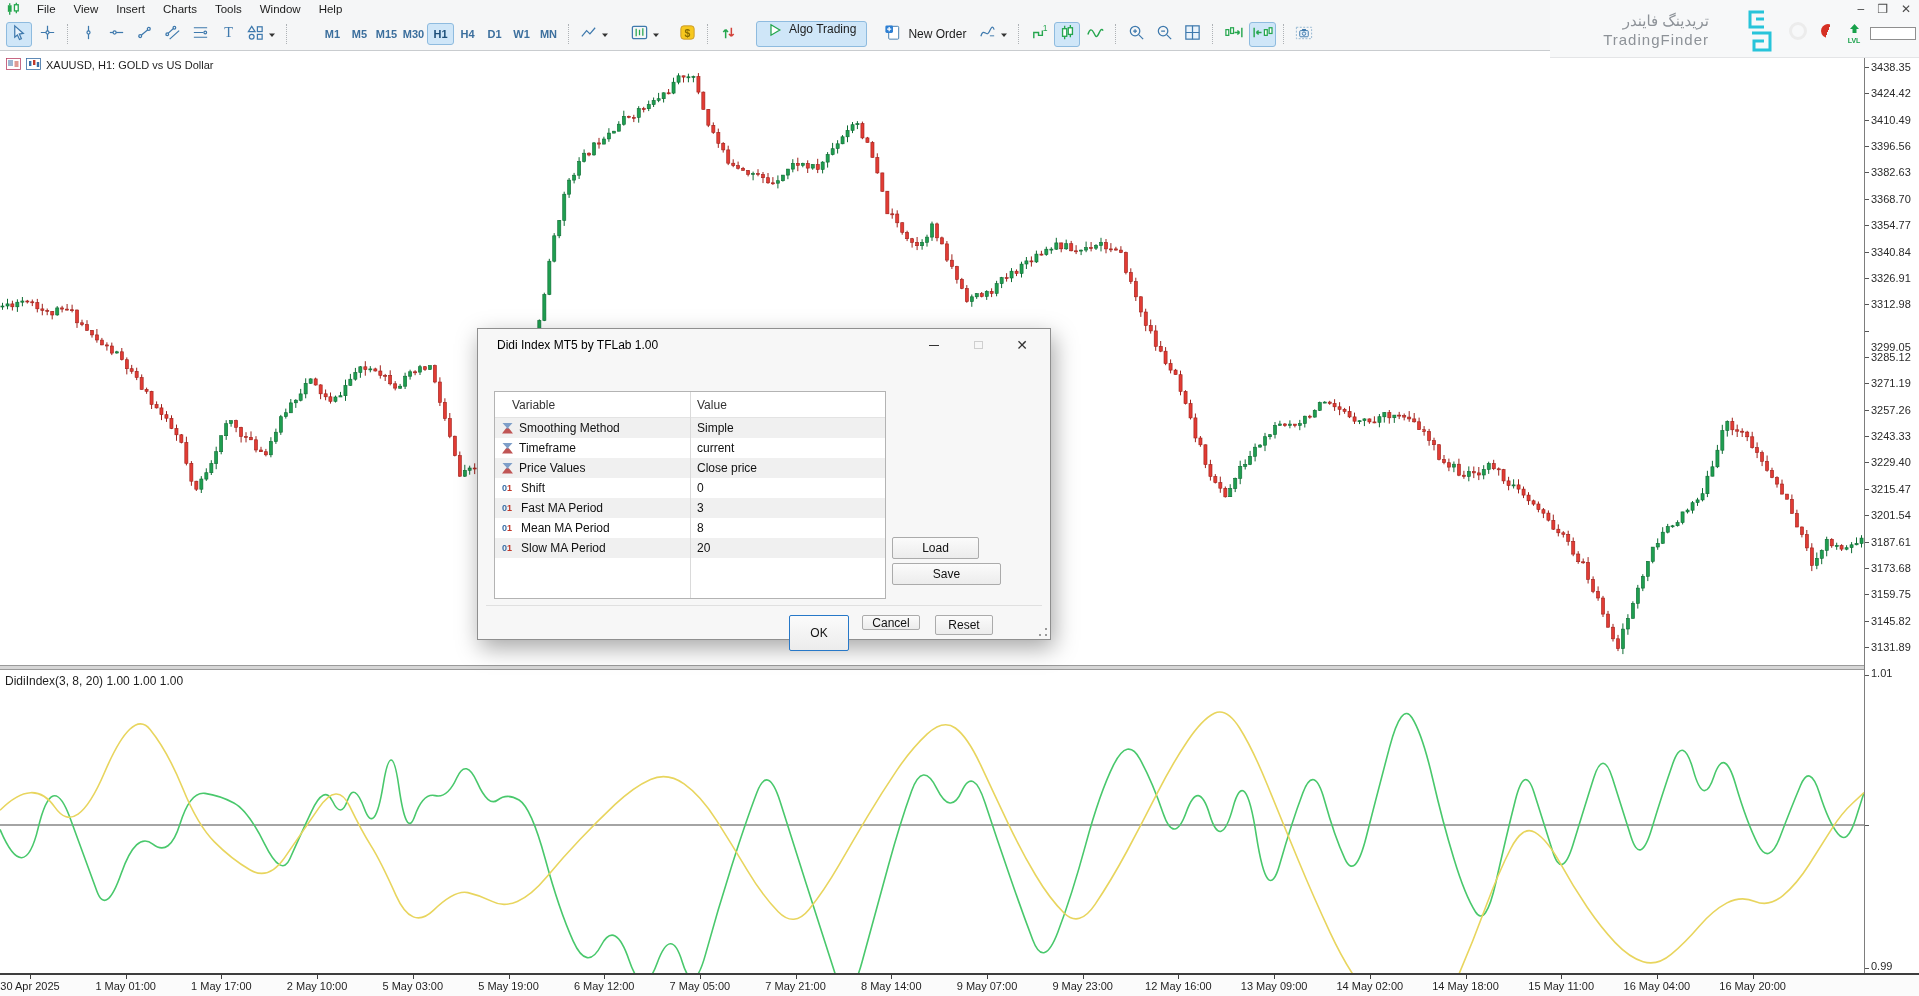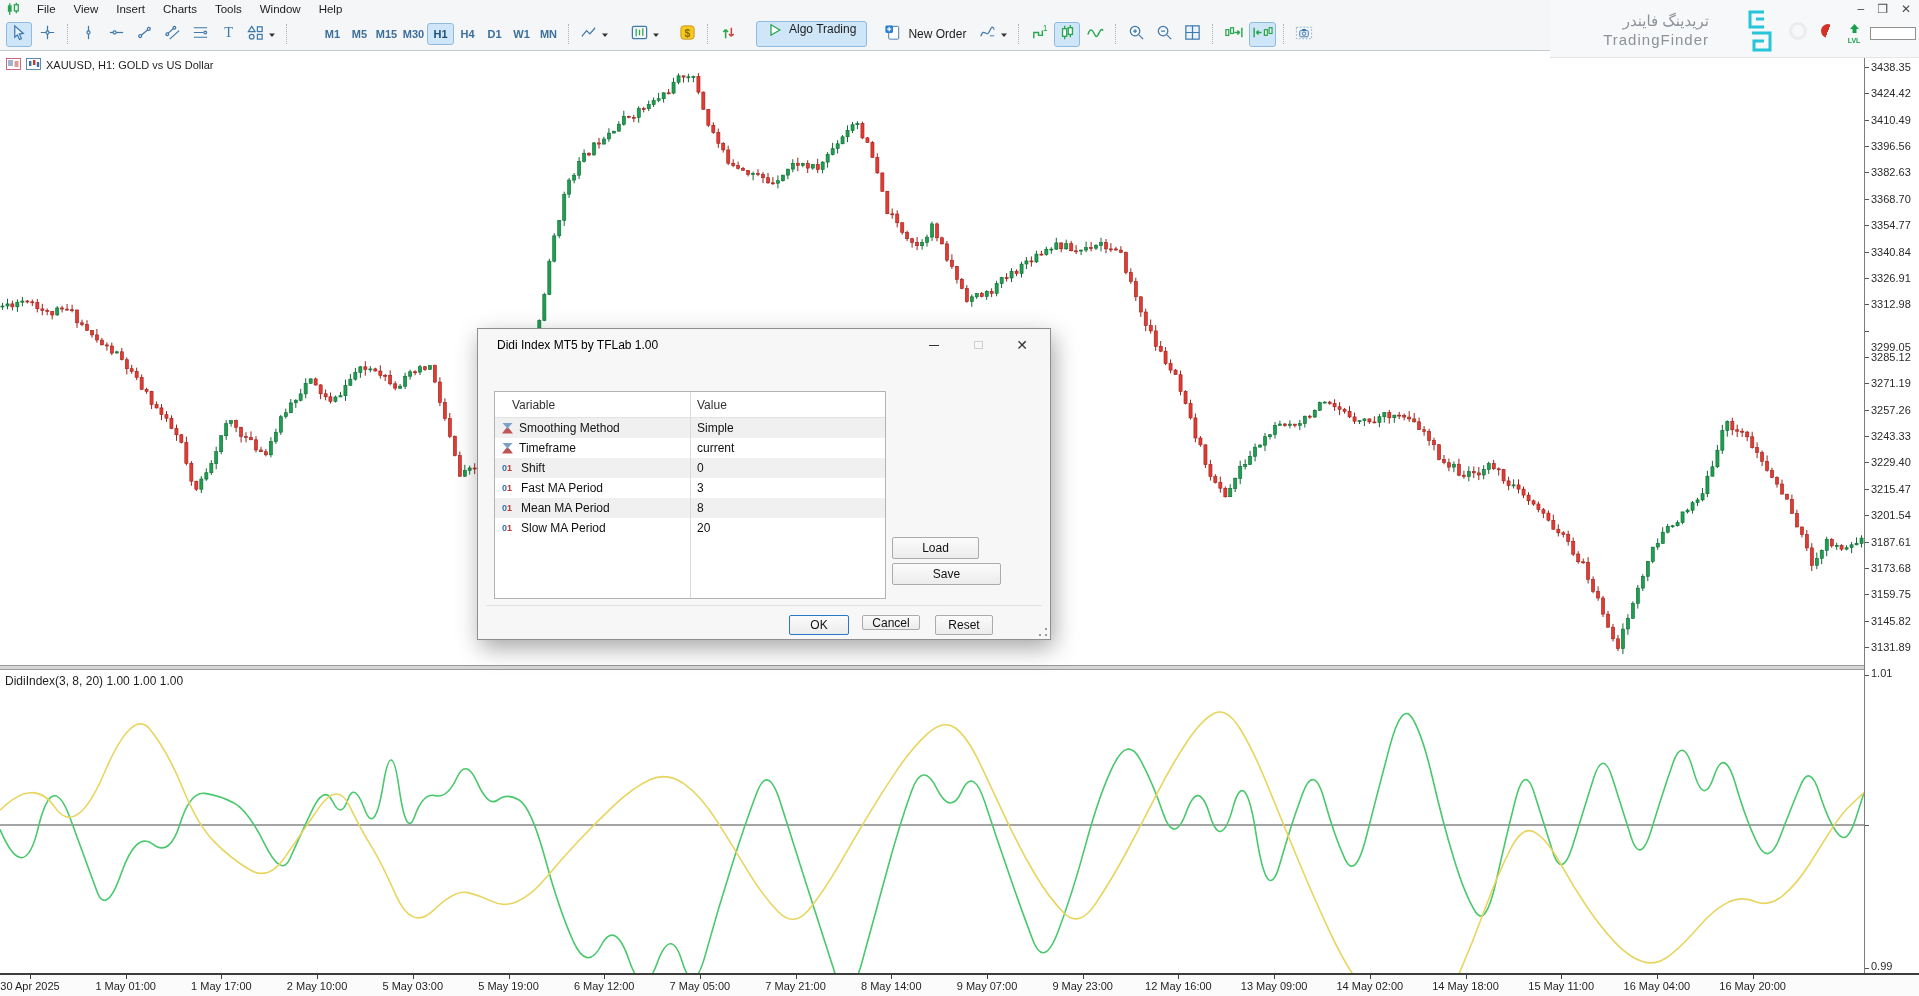--- a/index.html
+++ b/index.html
@@ -101,21 +101,21 @@
   .enum-ic { width:11px; height:11px; display:inline-block;
              background:linear-gradient(#7e9fc9 0 46%, #c05555 54% 100%);
              clip-path:polygon(0 0,100% 0,58% 46%,100% 100%,0 100%,42% 46%); }
   .int-ic { font-size:9px; font-weight:bold; width:13px; display:inline-block; letter-spacing:0; }
   .int-ic .d0 { color:#3a6ea5; } .int-ic .d1 { color:#c0392b; }
   .dlg-btn { position:absolute; height:22px; background:linear-gradient(#fbfbfb,#ececec);
              border:1px solid #ababab; border-radius:2px; font-size:12px; color:#111;
              display:flex; align-items:center; justify-content:center; }
   #btn-load { left:414px; top:208px; width:87px; }
   #btn-save { left:414px; top:234px; width:109px; }
-  #btn-ok     { left:311px; top:286px; width:60px; height:20px; border:1px solid #2778c8; }
+  #btn-ok     { left:311px; top:286px; width:60px; height:36px; border:1px solid #2778c8; }
   #btn-cancel { left:384px; top:286px; width:58px; height:15px; }
   #btn-reset  { left:457px; top:286px; width:58px; height:20px; }
   #dlg-footer-sep { position:absolute; left:8px; right:8px; top:276px; height:1px; background:#e0e0e0; }
   #dlg-grip { position:absolute; right:3px; bottom:3px; width:8px; height:8px;
               background:
                radial-gradient(circle at 7px 1px, #9a9a9a 1px, transparent 1.3px),
                radial-gradient(circle at 7px 7px, #9a9a9a 1px, transparent 1.3px),
                radial-gradient(circle at 1px 7px, #9a9a9a 1px, transparent 1.3px); }
 </style>
 </head>
@@ -1267,20 +1267,27 @@
         </div>
         <div class="dlg-row">
           <span class="c1">
             <span class="enum-ic"></span>
             <span>Timeframe</span>
           </span>
           <span class="c2">current</span>
         </div>
         <div class="dlg-row">
           <span class="c1">
+            <span class="enum-ic"></span>
+            <span>Price Values</span>
+          </span>
+          <span class="c2">Close price</span>
+        </div>
+        <div class="dlg-row">
+          <span class="c1">
             <span class="int-ic"><span class="d0">0</span><span class="d1">1</span></span>
             <span>Shift</span>
           </span>
           <span class="c2">0</span>
         </div>
         <div class="dlg-row">
           <span class="c1">
             <span class="int-ic"><span class="d0">0</span><span class="d1">1</span></span>
             <span>Fast MA Period</span>
           </span>

